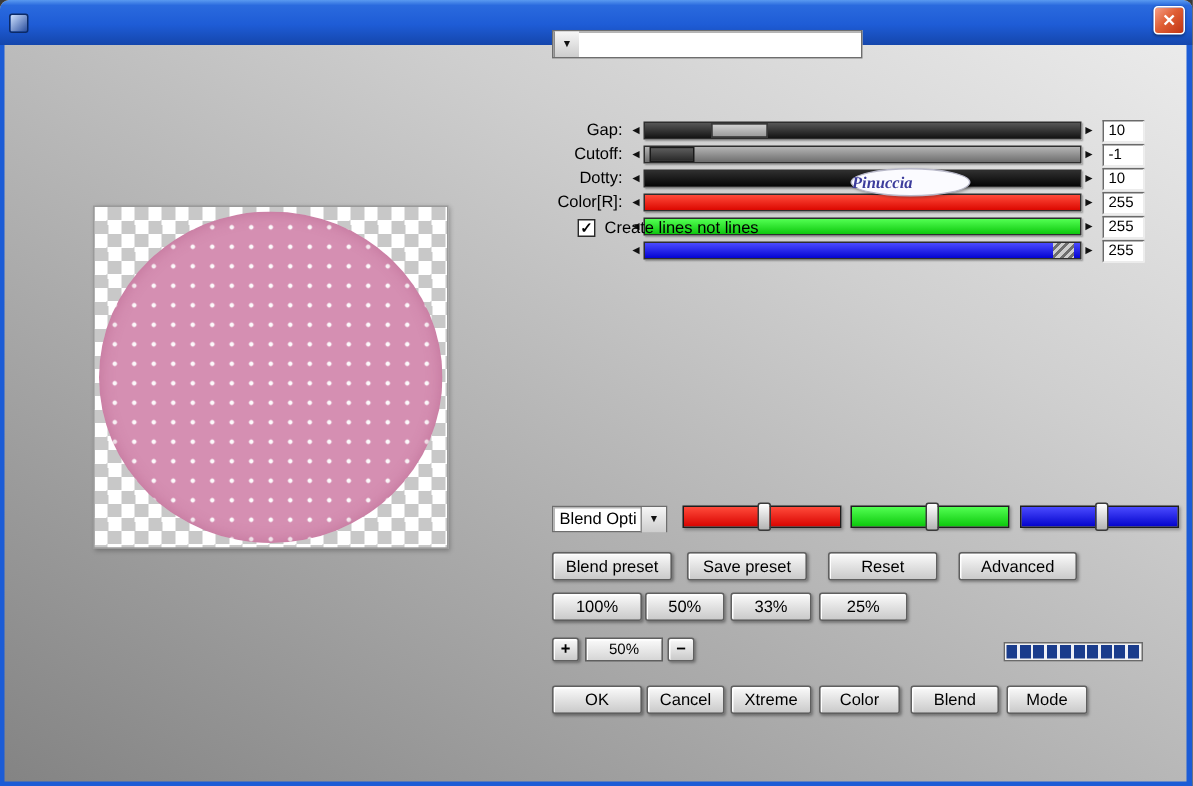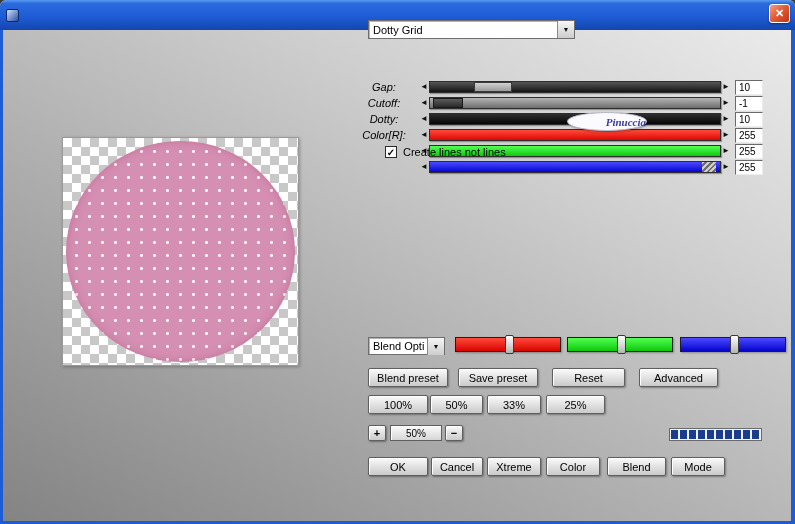--- a/index.html
+++ b/index.html
@@ -65,21 +65,21 @@
   .combo-arrow {
     width:17px; height:17px; flex:0 0 auto;
     background:linear-gradient(180deg,#f6f6f6,#cdcdcd); border-left:1px solid #8a8a8a;
     display:flex; align-items:center; justify-content:center;
     font-size:7px; color:#111;
   }
   .pattern-combo { left:368px; top:20px; width:207px; }
   .blend-combo { left:368px; top:337px; width:77px; height:18px; }
   
   .slider-row { position:absolute; left:353px; height:14px; display:flex; align-items:center; z-index:1; }
-  .s-label { width:66px; text-align:center; padding-right:4px; font-size:11px; color:#000;font-style:italic; }
+  .s-label { width:66px; text-align:right; padding-right:4px; font-size:11px; color:#000; }
   .s-arrow { width:10px; text-align:center; font-size:8px; line-height:12px; color:#111; cursor:pointer; }
   .s-track {
     position:relative; width:292px; height:12px;
     border:1px solid #2e2e2e; box-shadow:1px 1px 1px rgba(0,0,0,.3);
   }
   .t-gap    { background:linear-gradient(180deg,#565656,#141414); }
   .t-cutoff { background:linear-gradient(180deg,#b4b4b4,#6e6e6e); }
   .t-line   { background:linear-gradient(180deg,#2e2e2e,#060606); }
   .t-red    { background:linear-gradient(180deg,#ff4a3a,#dc0800); }
   .t-green  { background:linear-gradient(180deg,#52ff52,#0ec80e); }
@@ -100,21 +100,21 @@
   .check-row { position:absolute; left:385px; top:146px; display:flex; align-items:center; gap:6px; z-index:1; cursor:pointer; }
   .checkbox {
     width:12px; height:12px; background:#fff; border:1px solid #2a2a2a;
     font-size:10px; line-height:11px; text-align:center; color:#000; font-weight:bold;
   }
   .check-label { font-size:11px; color:#000; }
   
   .watermark {
     position:absolute; left:567px; top:112px; width:80px; height:19px; z-index:5;
     background:#fbfbff; border:1px solid #b8b8c8; border-radius:50%;
-    display:flex; align-items:center; justify-content:flex-end;
+    display:flex; align-items:center; justify-content:flex-start;
     font-family:"Liberation Serif", serif; font-style:italic; font-weight:bold;
     font-size:11px; color:#3c3c9c; box-shadow:1px 1px 2px rgba(0,0,0,.3);
   }
   
   .cbar { position:absolute; top:337px; width:106px; height:15px; border:1px solid #1e1e1e; cursor:pointer; box-shadow:1px 1px 2px rgba(0,0,0,.3); }
   .cbar-red   { left:455px; background:linear-gradient(180deg,#ff4a3a,#d80400); }
   .cbar-green { left:567px; background:linear-gradient(180deg,#52ff52,#0cc80c); }
   .cbar-blue  { left:680px; background:linear-gradient(180deg,#4a4aff,#0404cc); }
   .cthumb {
     position:absolute; left:47%; top:-3px; width:9px; height:19px;
@@ -162,21 +162,20 @@
   <div class="bodyarea"></div>
   <div class="edge edge-left"></div>
   <div class="edge edge-right"></div>
   <div class="edge edge-bottom"></div>
 
   <div class="preview">
     <div class="pattern-circle"></div>
   </div>
 
   <div class="combo pattern-combo">
-    <span class="combo-text">Dotty Grid</span>
     <span class="combo-arrow">▼</span>
   </div>
 
   <div class="slider-row" style="top:80px">
     <span class="s-label">Gap:</span>
     <span class="s-arrow">◄</span>
     <div class="s-track t-gap">
       <div class="s-thumb thumb-gap"></div>
     </div>
     <span class="s-arrow">►</span>

